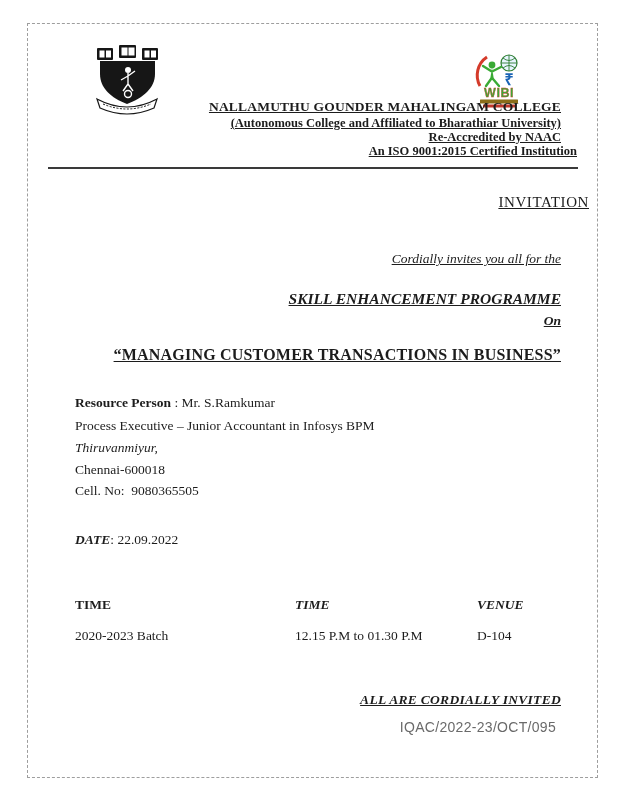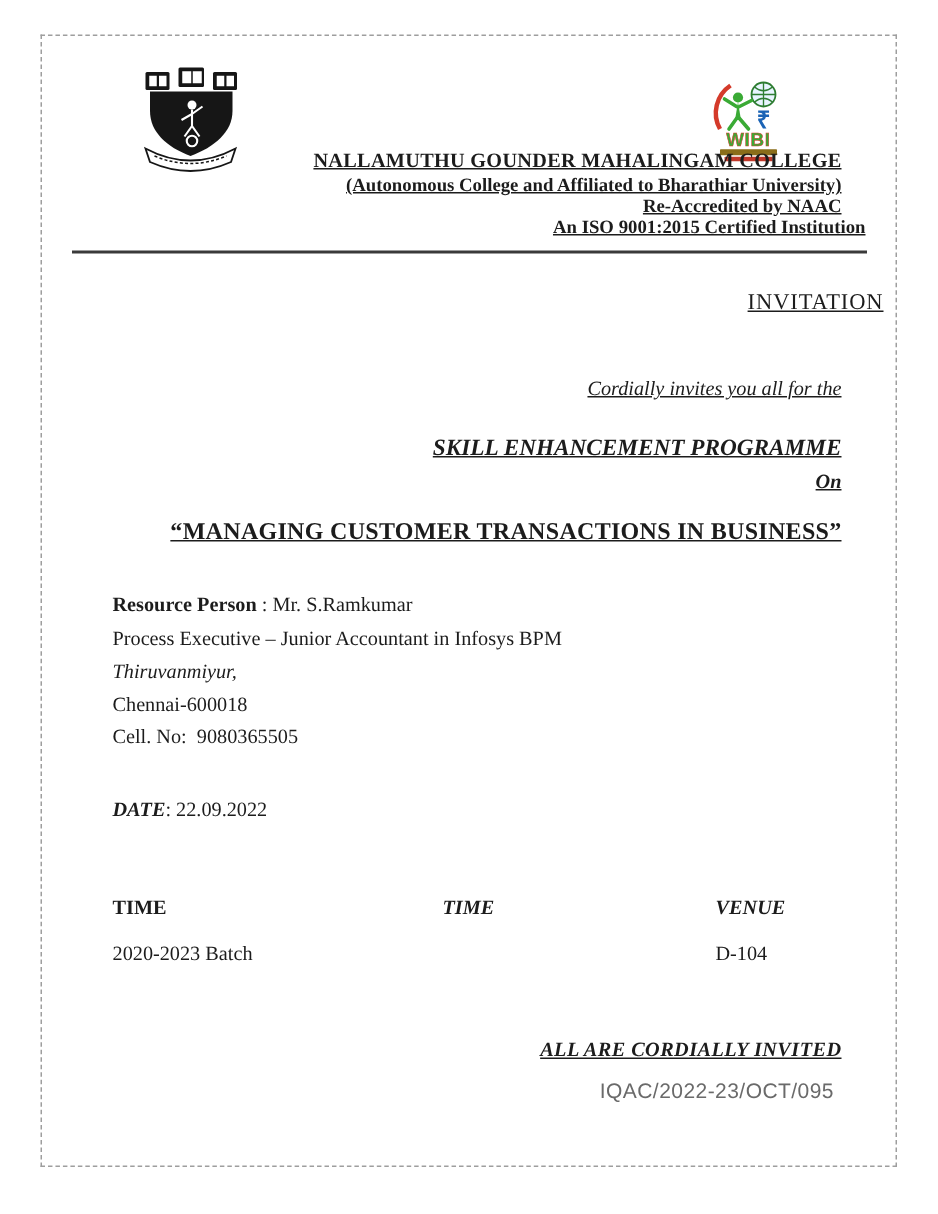--- a/index.html
+++ b/index.html
@@ -137,18 +137,19 @@
   <div class="abs left-line addr1">Thiruvanmiyur,</div>
   <div class="abs left-line addr2">Chennai-600018</div>
   <div class="abs left-line cell pre">Cell. No:  9080365505</div>
 
   <div class="abs left-line date-line"><span class="bold italic">DATE</span><span>: 22.09.2022</span></div>
 
   <div class="abs th-batch">TIME</div>
   <div class="abs th-time">TIME</div>
   <div class="abs th-venue">VENUE</div>
   <div class="abs td-batch">2020-2023 Batch</div>
+  <div class="abs td-time">12.15 P.M to 01.30 P.M</div>
   <div class="abs td-venue">D-104</div>
 
   <div class="abs centered closing">ALL ARE CORDIALLY INVITED</div>
   <div class="abs reference">IQAC/2022-23/OCT/095</div>
 
 </div>
 
 </body></html>

